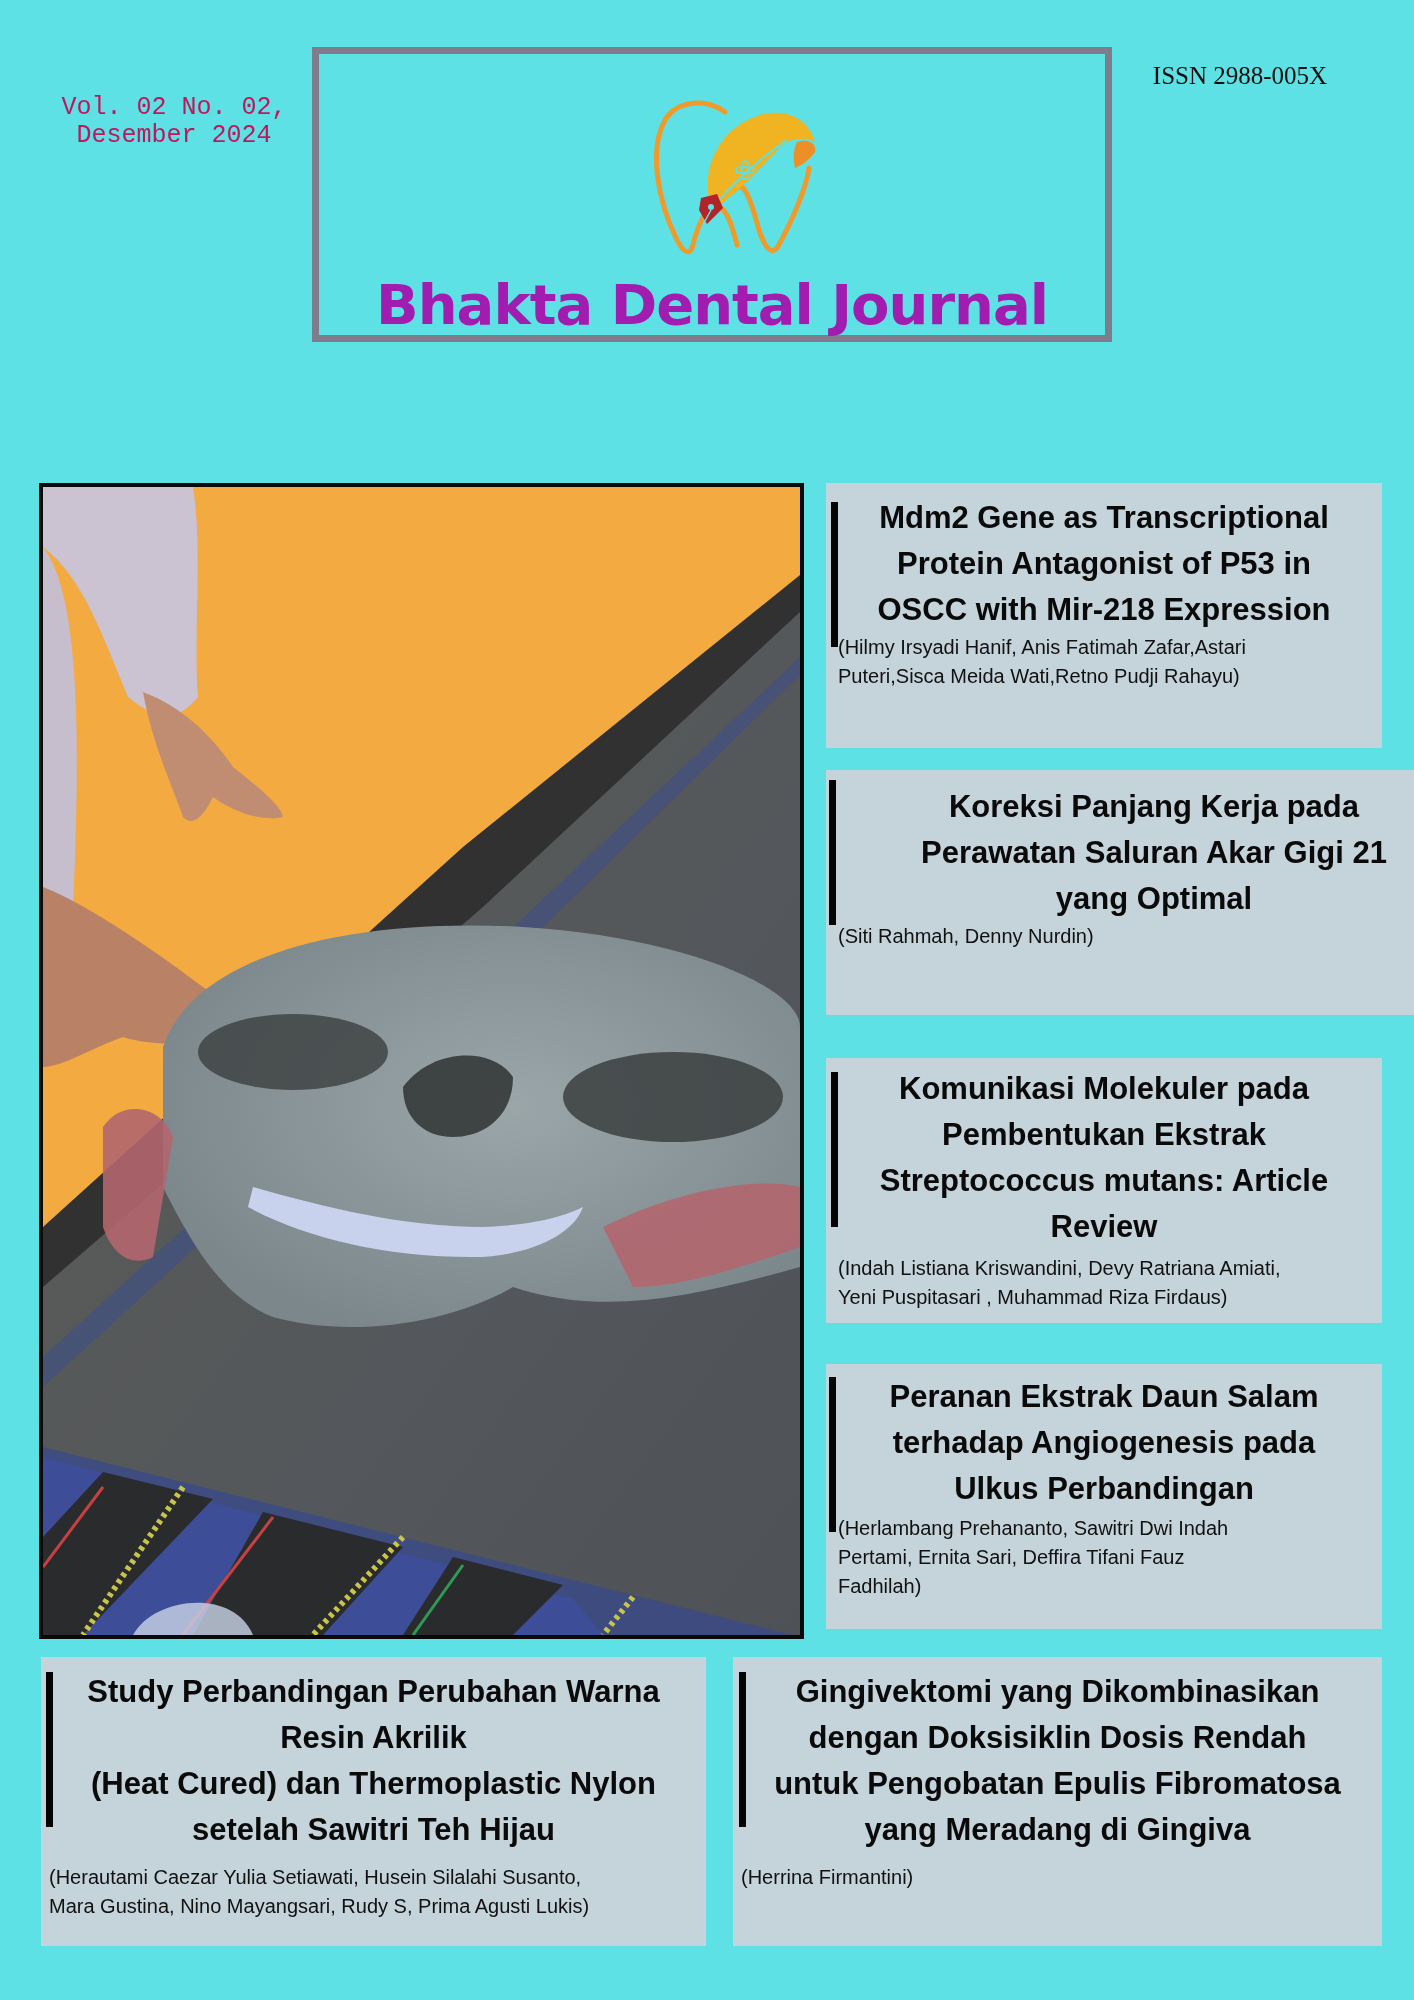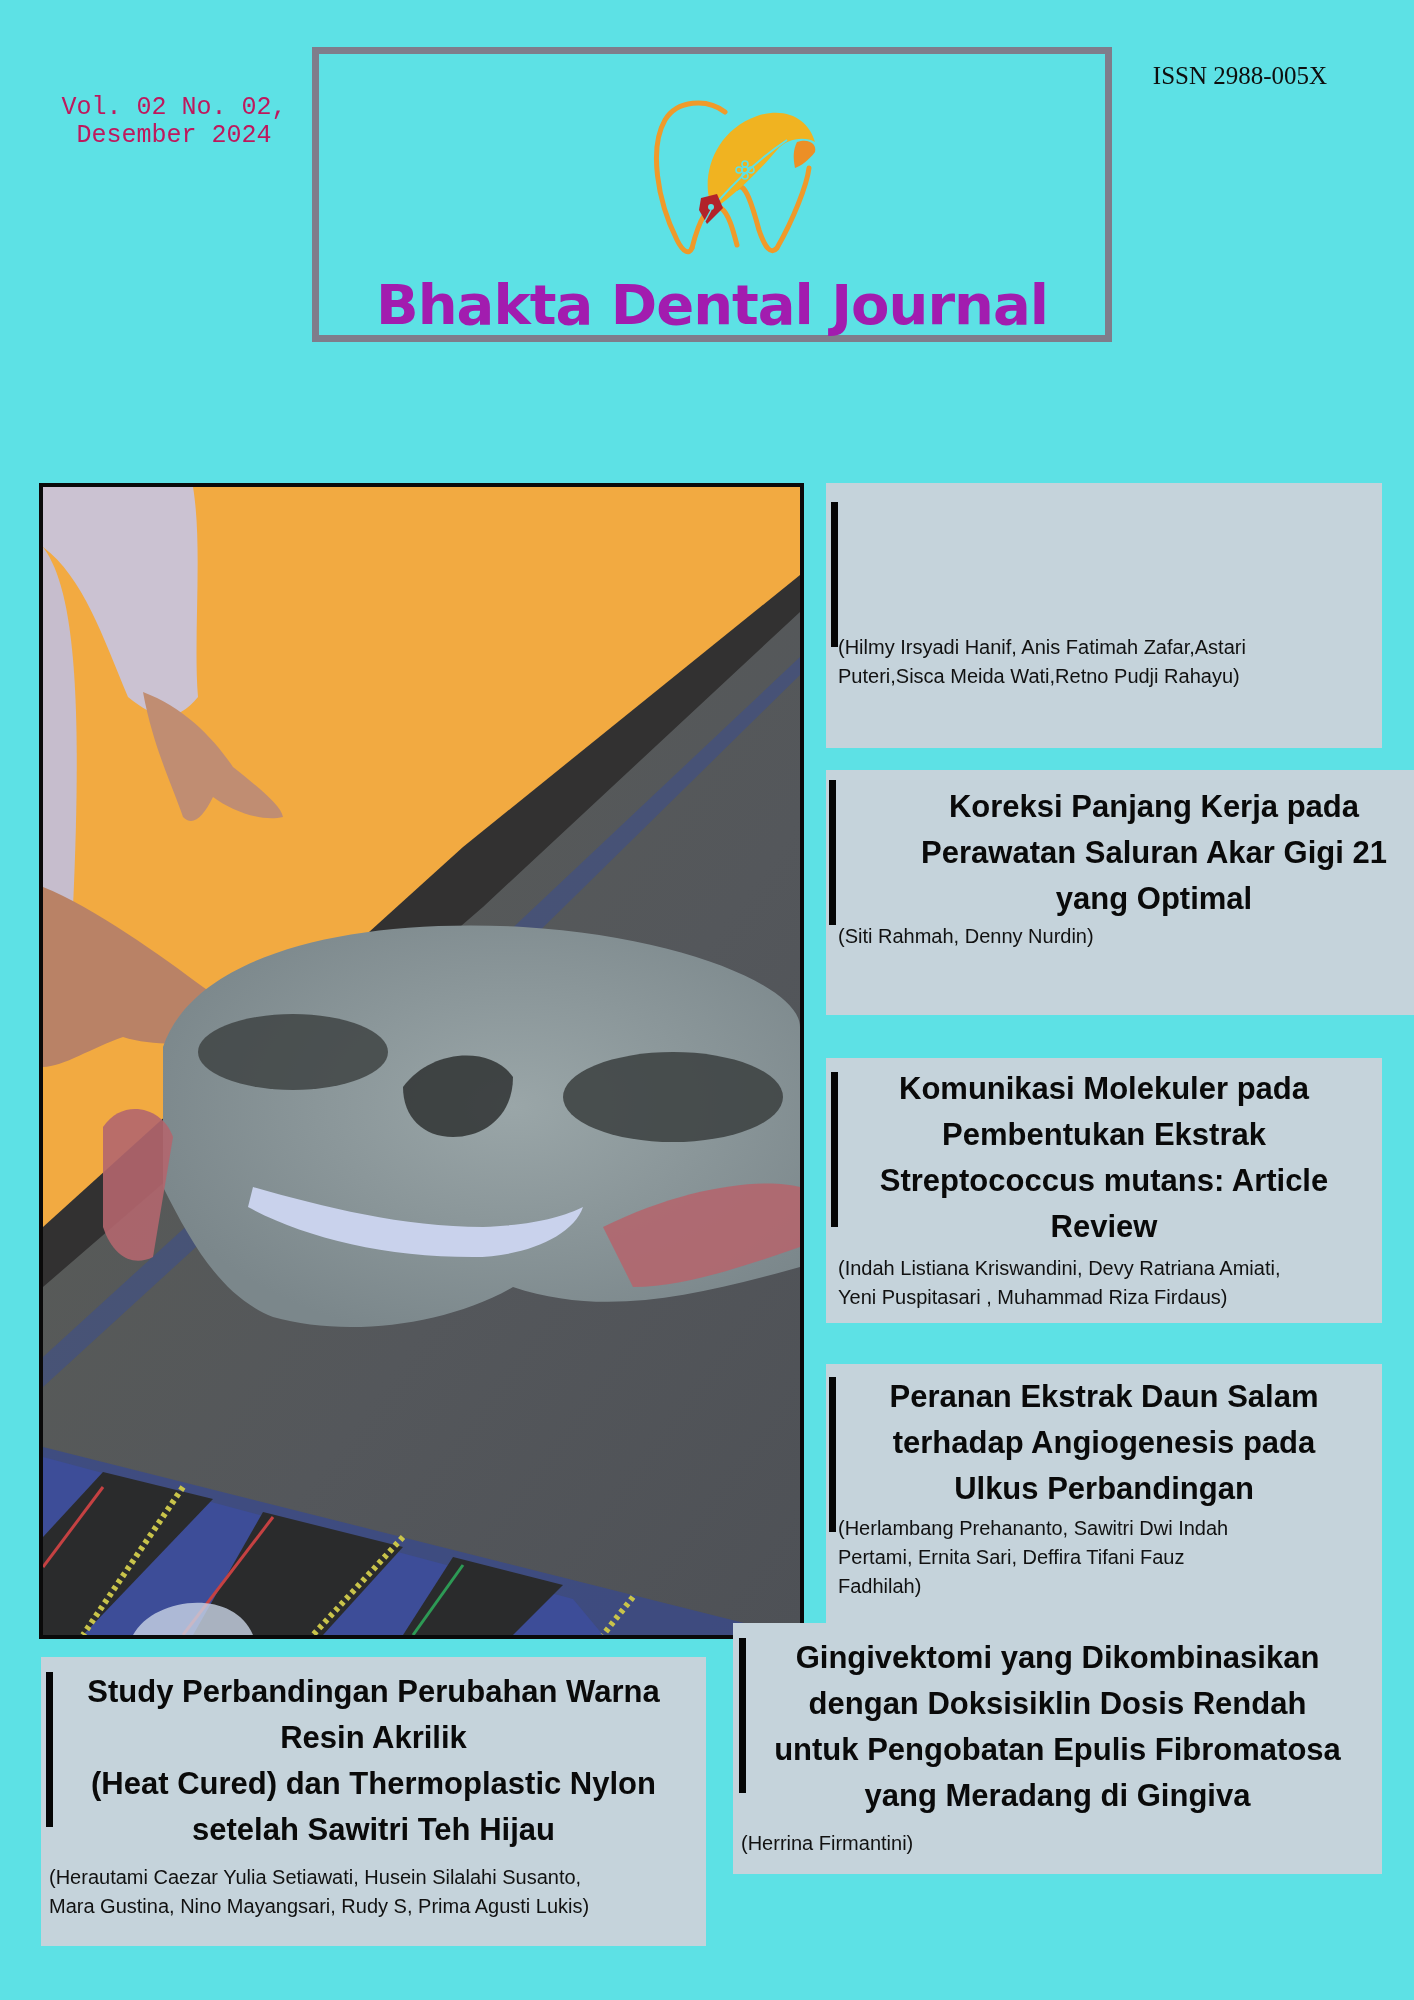--- a/index.html
+++ b/index.html
@@ -129,20 +129,25 @@
     <line x1="420" y1="1078" x2="370" y2="1148" stroke="#2d9a55" stroke-width="3"></line>
     <line x1="140" y1="1000" x2="40" y2="1148" stroke="#c9c44a" stroke-width="6" stroke-dasharray="4 4"></line>
     <line x1="360" y1="1050" x2="270" y2="1148" stroke="#c9c44a" stroke-width="6" stroke-dasharray="4 4"></line>
     <line x1="590" y1="1110" x2="560" y2="1148" stroke="#c9c44a" stroke-width="6" stroke-dasharray="4 4"></line>
     <path d="M90 1148 C110 1110 190 1100 210 1148 Z" fill="#c9d4e6" opacity="0.8"></path>
   </svg>
 </div>
 
 <div class="card" style="left:826px; top:483px; width:556px; height:265px;">
   <div class="bar" style="left:5px; top:19px; height:145px;"></div>
+  <div class="title" style="left:12px; right:12px; top:12px;">
+    <div>Mdm2 Gene as Transcriptional</div>
+    <div>Protein Antagonist of P53 in</div>
+    <div>OSCC with Mir-218 Expression</div>
+  </div>
   <div class="authors" style="left:12px; right:12px; top:150px;">
     <div>(Hilmy Irsyadi Hanif, Anis Fatimah Zafar,Astari</div>
     <div>Puteri,Sisca Meida Wati,Retno Pudji Rahayu)</div>
   </div>
 </div>
 
 <div class="card" style="left:826px; top:770px; width:656px; height:245px;">
   <div class="bar" style="left:3px; top:10px; height:145px;"></div>
   <div class="title" style="left:12px; right:12px; top:14px;">
     <div>Koreksi Panjang Kerja pada</div>
@@ -189,21 +194,21 @@
     <div>Resin Akrilik</div>
     <div>(Heat Cured) dan Thermoplastic Nylon</div>
     <div>setelah Sawitri Teh Hijau</div>
   </div>
   <div class="authors" style="left:8px; right:8px; top:206px;">
     <div>(Herautami Caezar Yulia Setiawati, Husein Silalahi Susanto,</div>
     <div>Mara Gustina, Nino Mayangsari, Rudy S, Prima Agusti Lukis)</div>
   </div>
 </div>
 
-<div class="card" style="left:733px; top:1623px; width:649px; height:251px;padding-left:42px;">
+<div class="card" style="left:733px; top:1657px; width:649px; height:289px;padding-left:42px;">
   <div class="bar" style="left:6px; top:15px; height:155px;"></div>
   <div class="title" style="left:8px; right:8px; top:12px;">
     <div>Gingivektomi yang Dikombinasikan</div>
     <div>dengan Doksisiklin Dosis Rendah</div>
     <div>untuk Pengobatan Epulis Fibromatosa</div>
     <div>yang Meradang di Gingiva</div>
   </div>
   <div class="authors" style="left:8px; right:8px; top:206px;">
     <div>(Herrina Firmantini)</div>
   </div>

